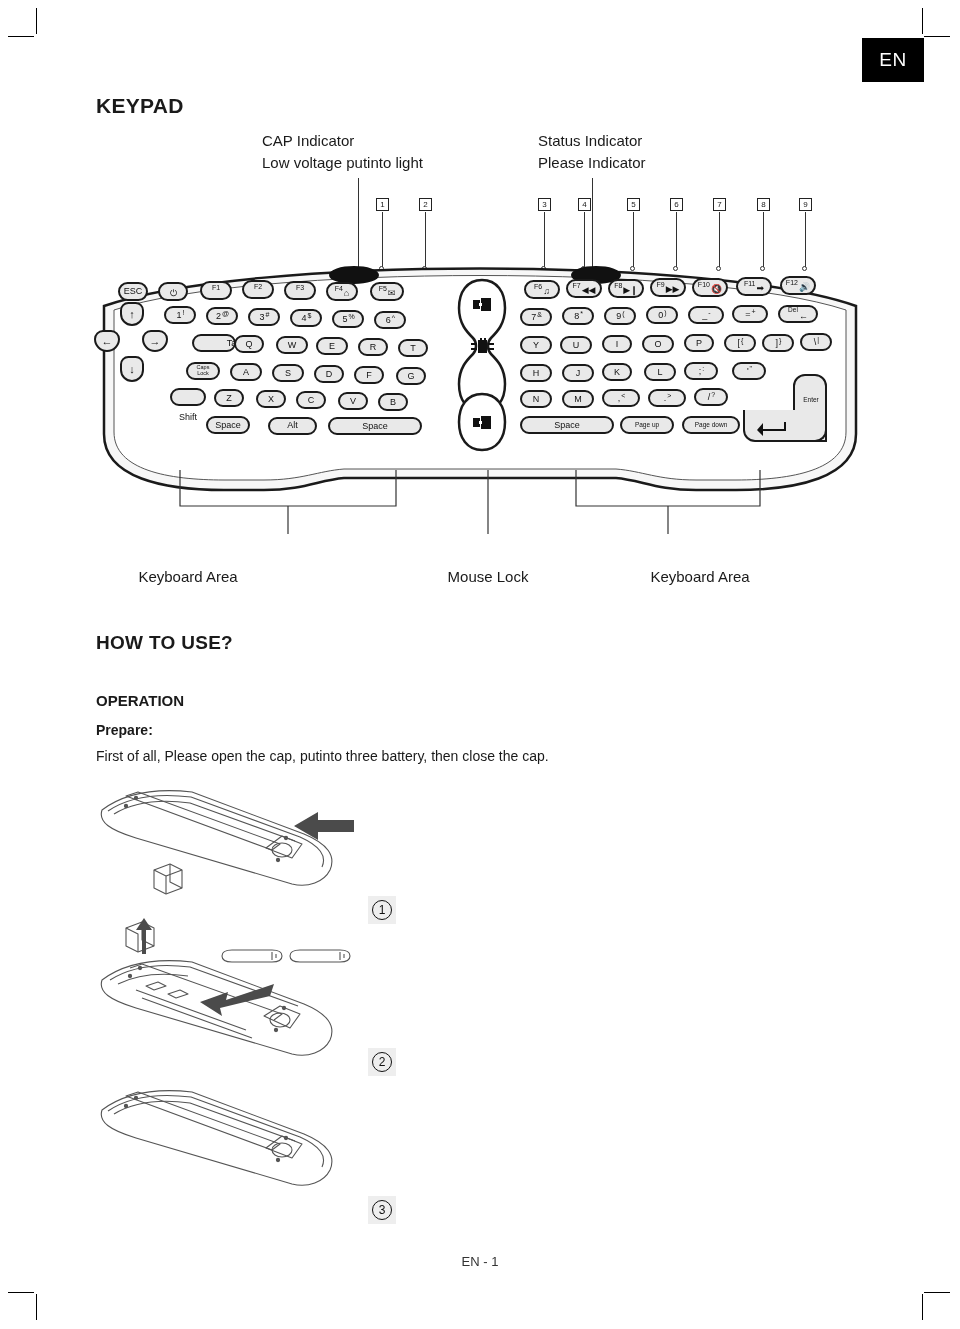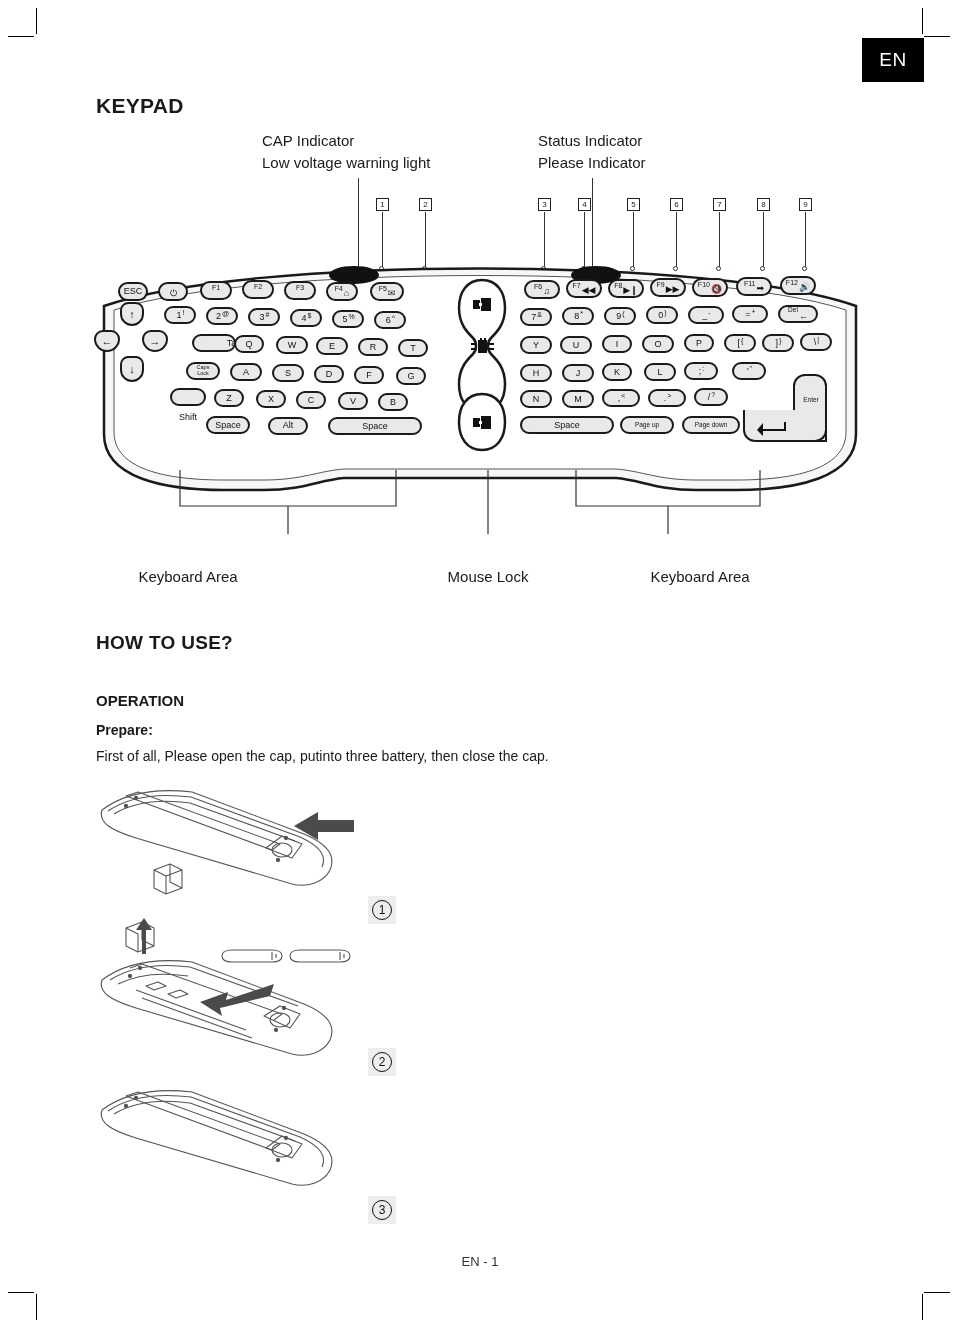--- a/index.html
+++ b/index.html
@@ -146,21 +146,21 @@
 <div class="cropmark cm-h" style="left:924px;top:1292px;"></div>
 
 <div class="en-badge">
   <span>EN</span>
 </div>
 
 <div class="h-keypad">KEYPAD</div>
 
 <div class="cap-left">
   <div>CAP Indicator</div>
-  <div>Low voltage warning light</div>
+  <div>Low voltage putinto light</div>
 </div>
 <div class="cap-right">
   <div>Status Indicator</div>
   <div>Please Indicator</div>
 </div>
 
 <div class="leader" style="left:358px;top:178px;height:92px;"></div>
 <div class="leader" style="left:592px;top:178px;height:92px;"></div>
 
 <div id="callouts">
@@ -571,21 +571,21 @@
         <span style="display: flex; align-items: center; justify-content: center;">
           <span>/</span>
           <span class="sup">?</span>
         </span>
       </div>
       <div class="key round" style="left: 110px; top: 188px; width: 44px; height: 18px;">
         <span style="display: flex; align-items: center; justify-content: center;">
           <span>Space</span>
         </span>
       </div>
-      <div class="key round" style="left: 172px; top: 188.5px; width: 40px; height: 18px;">
+      <div class="key round" style="left: 172px; top: 188.5px; width: 49px; height: 18px;">
         <span style="display: flex; align-items: center; justify-content: center;">
           <span>Alt</span>
         </span>
       </div>
       <div class="key round" style="left: 232px; top: 189px; width: 94px; height: 18px;">
         <span style="display: flex; align-items: center; justify-content: center;">
           <span>Space</span>
         </span>
       </div>
       <div class="key round" style="left: 424px; top: 188px; width: 94px; height: 18px;">

